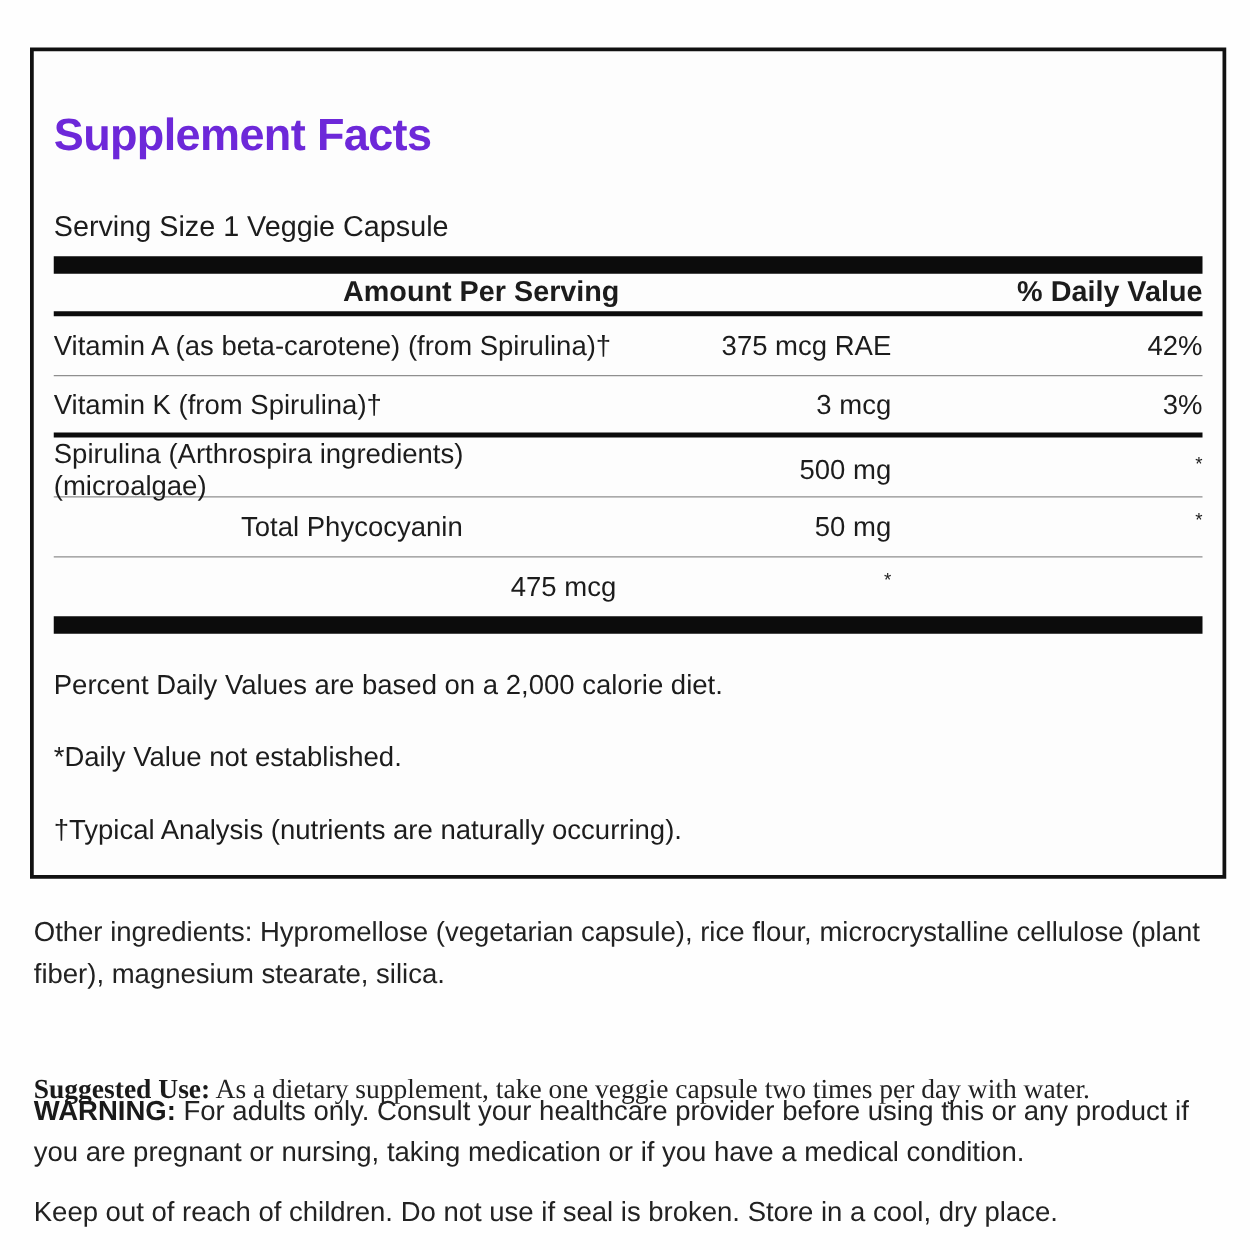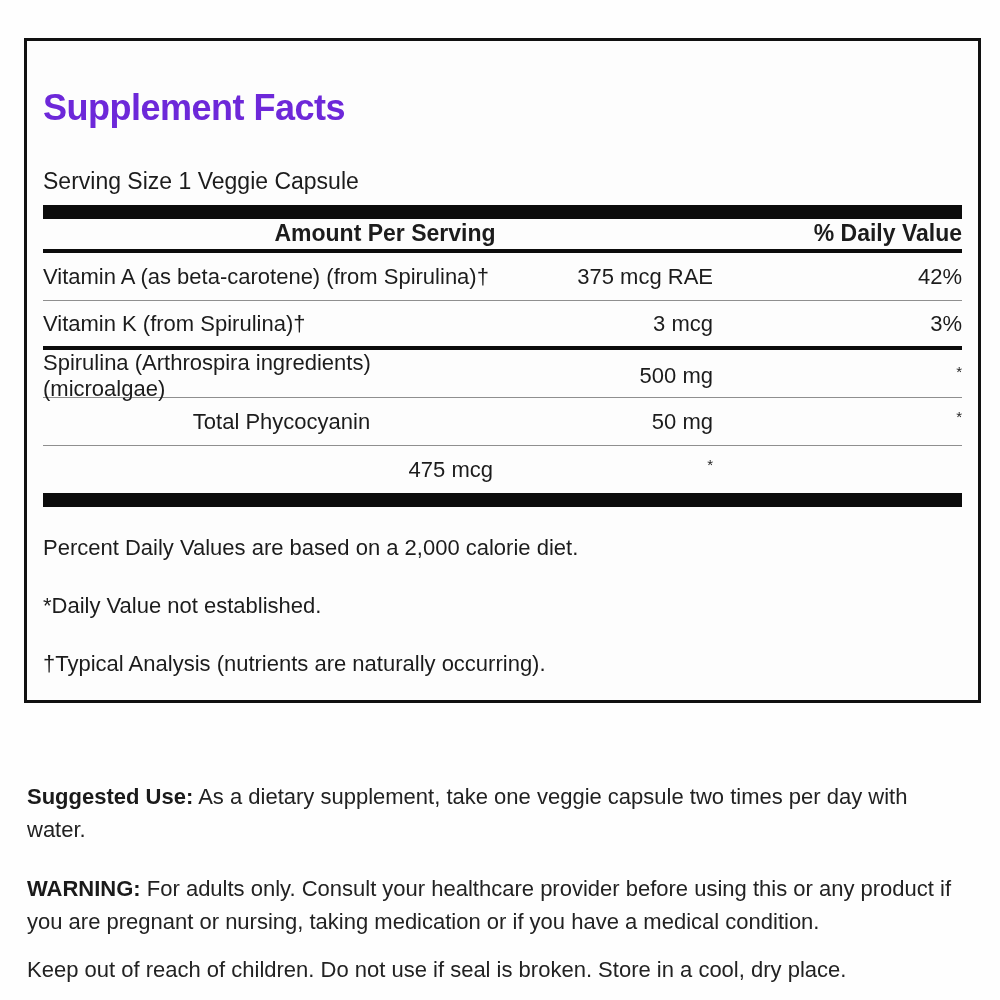--- a/index.html
+++ b/index.html
@@ -81,21 +81,21 @@
   
   .below-p {
     position: absolute;
     left: 27px;
     width: 945px;
     font-size: 22px;
     line-height: 33px;
     color: #222;
   }
   .other    { top: 729px; }
-  .sug      { top: 780px; }
+  .sug      { top: 854px; font-family: Liberation Serif, serif; }
   .warn     { top: 872px; }
   .storage  { top: 953px; }
   .below-p b { font-weight: 700; color: #1a1a1a; }
 </style>
 </head>
 <body>
 
 <div class="page">
 
   <div class="facts-box">
@@ -141,20 +141,21 @@
     </div>
 
     <div class="bar bottom"></div>
 
     <div class="footnote f1">Percent Daily Values are based on a 2,000 calorie diet.</div>
     <div class="footnote f2">*Daily Value not established.</div>
     <div class="footnote f3">†Typical Analysis (nutrients are naturally occurring).</div>
 
   </div>
 
+  <p class="below-p other">Other ingredients: Hypromellose (vegetarian capsule), rice flour, microcrystalline cellulose (plant fiber), magnesium stearate, silica.</p>
 
   <p class="below-p sug"><b>Suggested Use:</b> <span>As a dietary supplement, take one veggie capsule two times per day with water.</span></p>
 
   <p class="below-p warn"><b>WARNING:</b> <span>For adults only. Consult your healthcare provider before using this or any product if you are pregnant or nursing, taking medication or if you have a medical condition.</span></p>
 
   <p class="below-p storage">Keep out of reach of children. Do not use if seal is broken. Store in a cool, dry place.</p>
 
 </div>
 
 </body></html>

